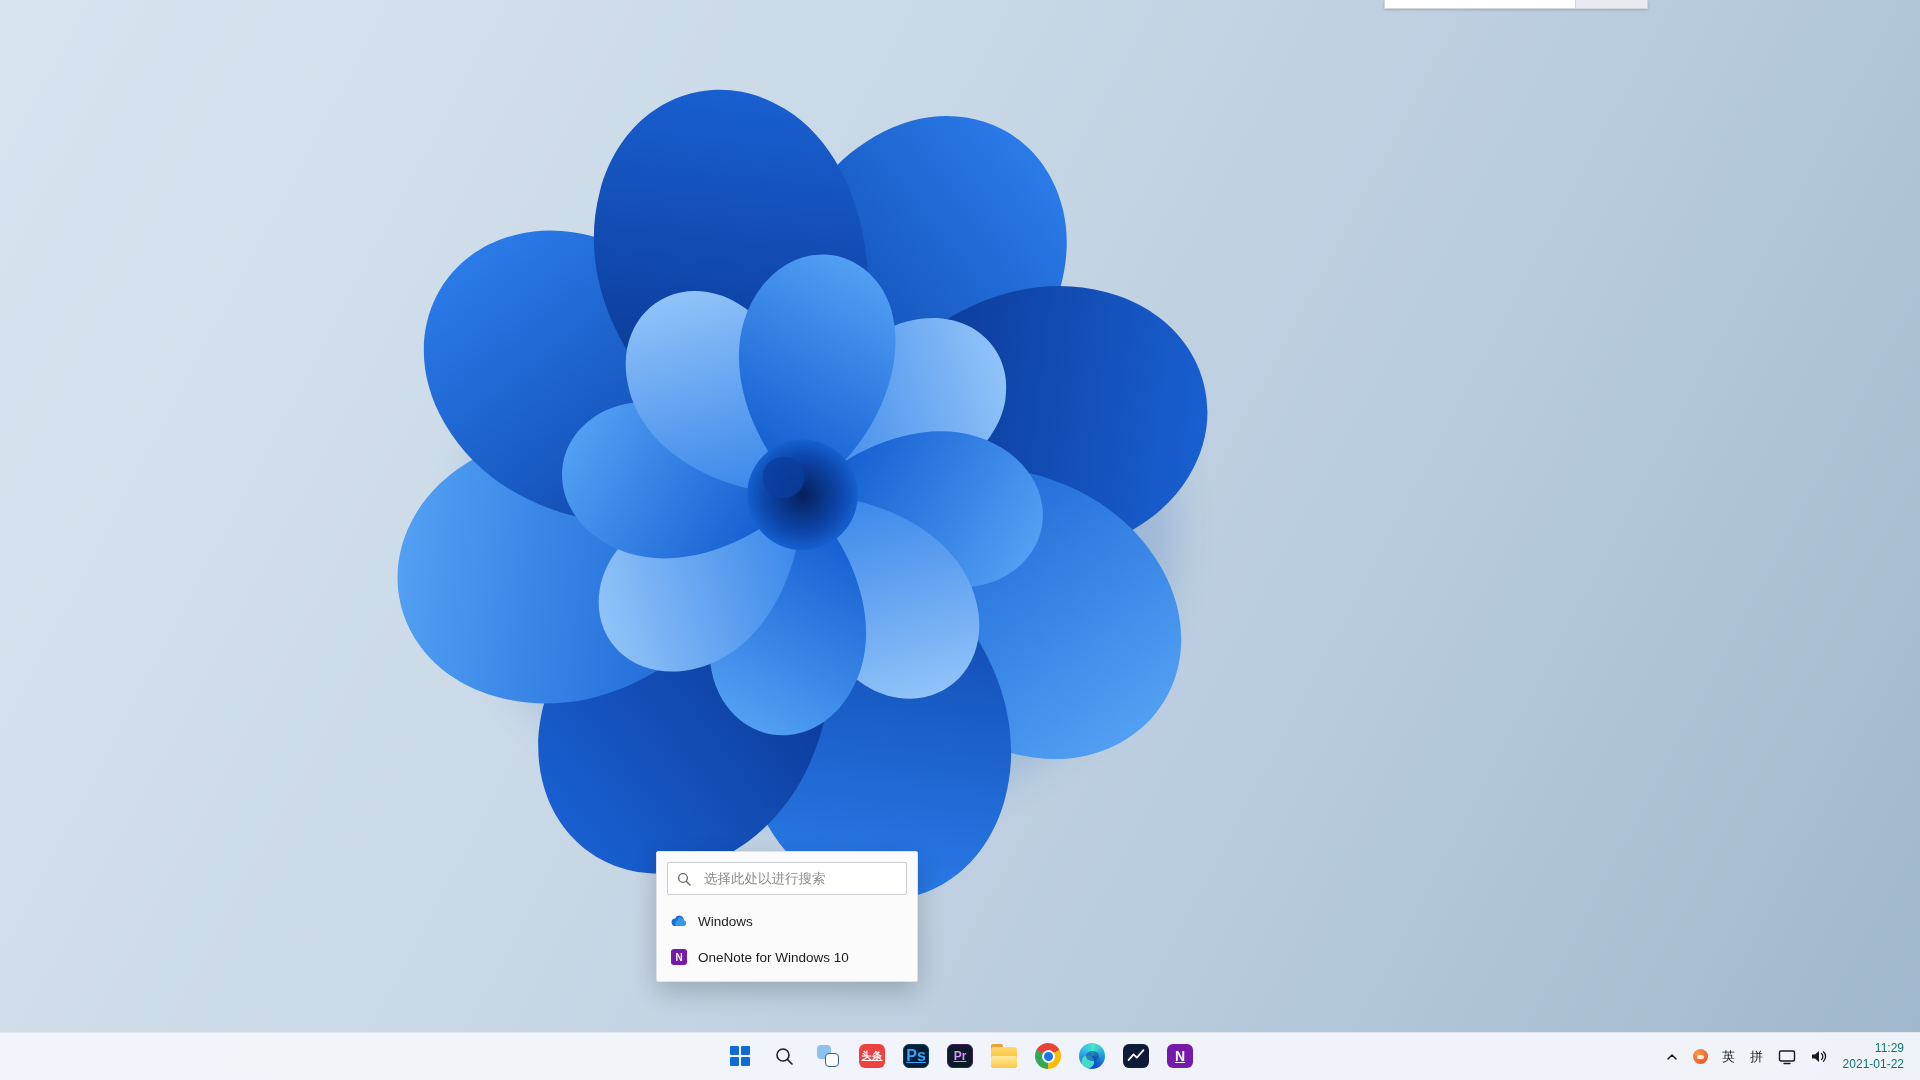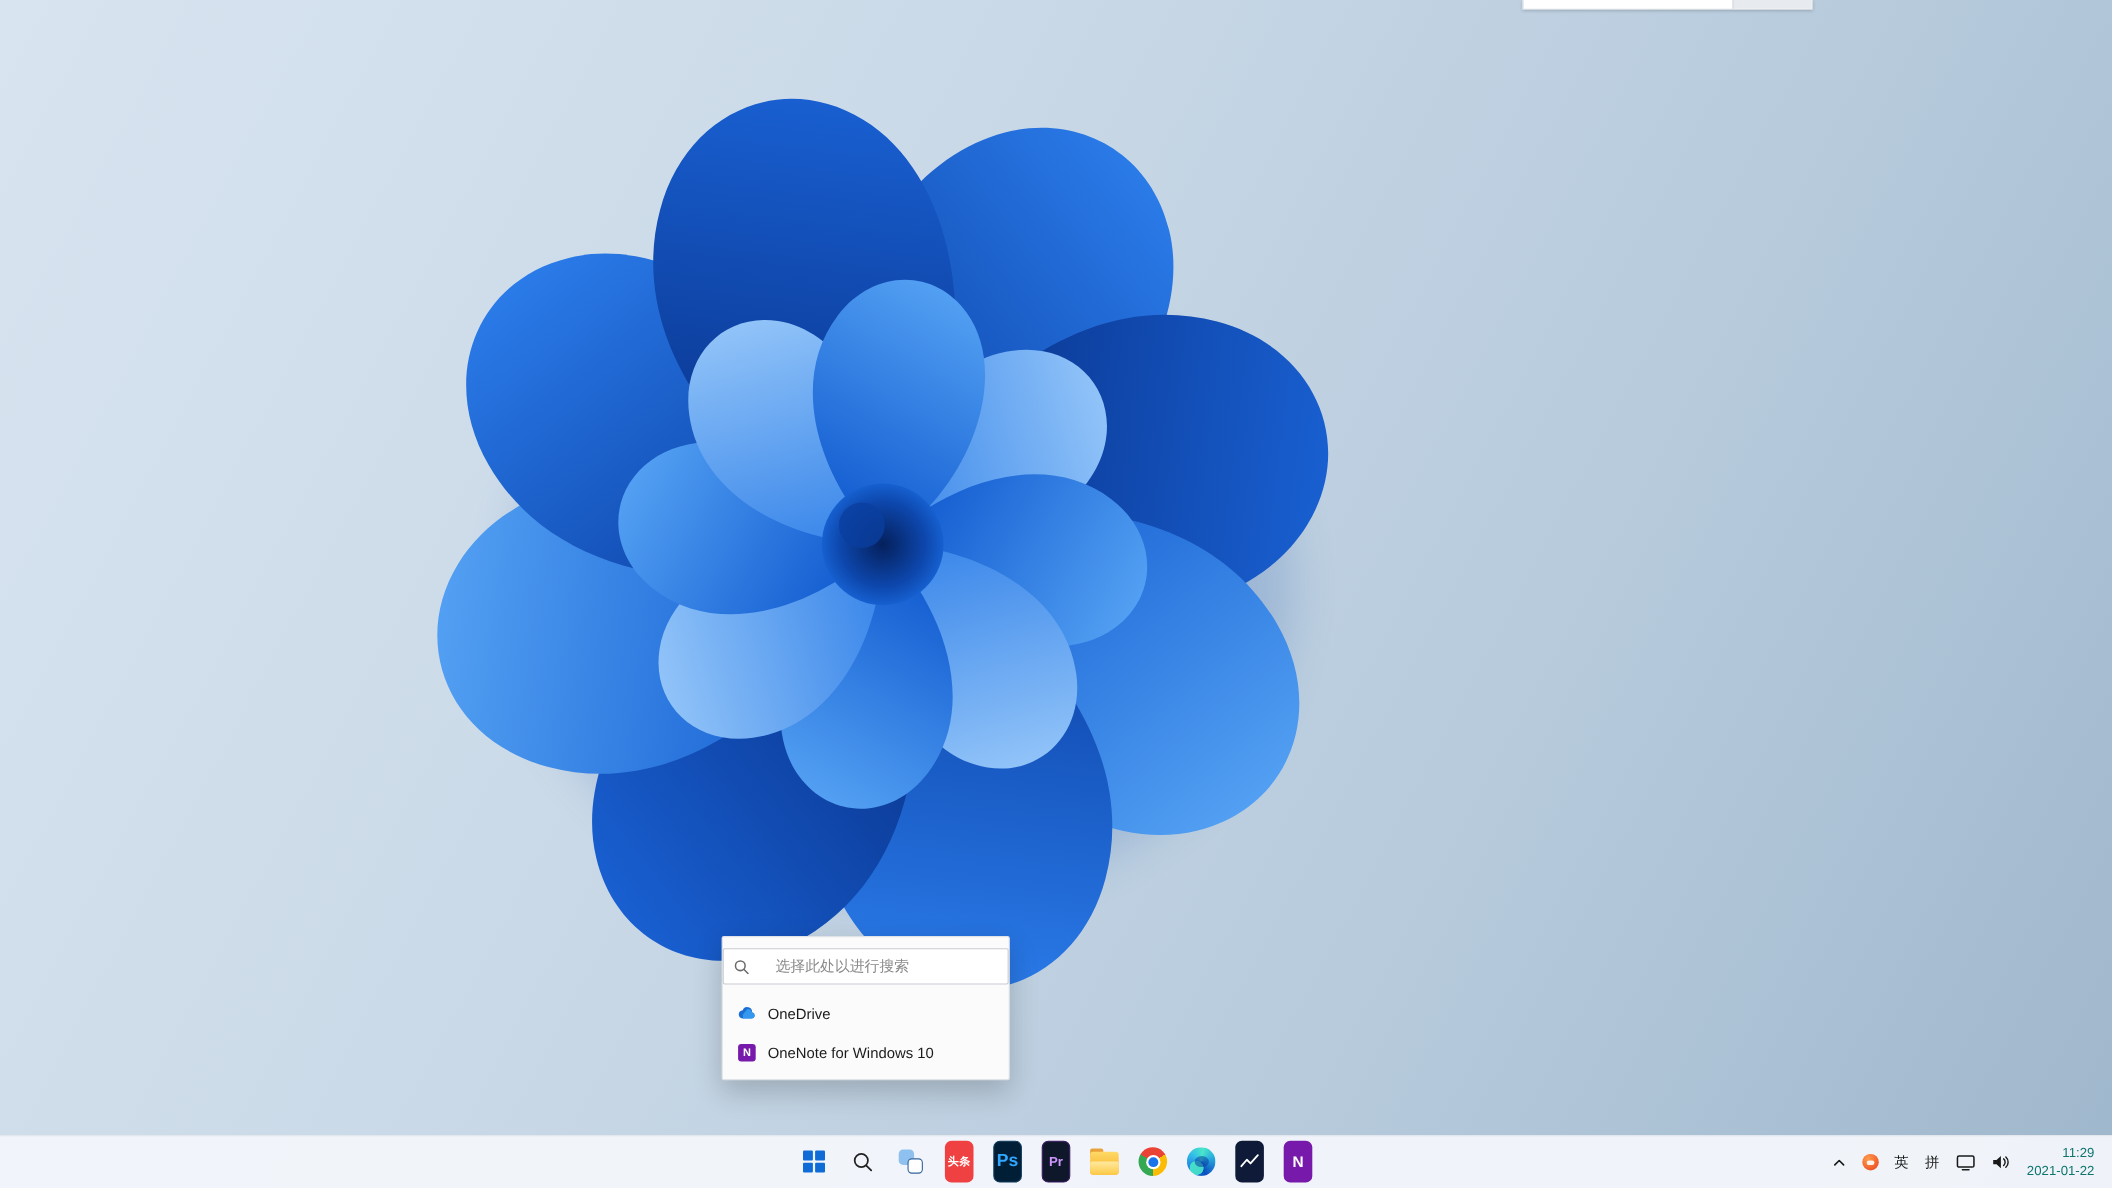--- a/index.html
+++ b/index.html
@@ -22,22 +22,22 @@
   }
   .partial-window .cap { width: 72px; height: 100%; background: #e7ebef; border-left: 1px solid #d4d8dd; }
 
   
   .search-panel {
     position: absolute; left: 656px; top: 851px; width: 262px;
     background: #fbfbfc; border: 1px solid #dfe2e6; border-radius: 2px;
     box-shadow: 0 10px 26px rgba(0,0,0,.20); padding-bottom: 6px;
   }
   .search-box {
-    margin: 10px 0 8px; height: 33px; border: 1px solid #c9ccd1; border-radius: 2px;
-    background: #fff; display: flex; align-items: center; gap: 24px; padding: 0 9px;
+    margin: 10px 10px 8px; height: 33px; border: 1px solid #c9ccd1; border-radius: 2px;
+    background: #fff; display: flex; align-items: center; gap: 13px; padding: 0 9px;
   }
   .search-box input {
     border: none; outline: none; flex: 1; font-size: 13.5px; color: #1b1b1b;
     background: transparent; font-family: inherit;
   }
   .search-box input::placeholder { color: #8a8a8a; }
   .result-row { height: 36px; display: flex; align-items: center; gap: 11px; padding: 0 14px; font-size: 13.5px; color: #1b1b1b; }
   .ri { width: 16px; height: 16px; flex: 0 0 16px; display: flex; align-items: center; justify-content: center; }
   .ri-onenote { background: #7719aa; border-radius: 3px; color: #fff; font-size: 10px; font-weight: bold; }
   .ri-cmd { background: #161616; border-radius: 3px; border: 1px solid #3a3a3a; }
@@ -50,21 +50,21 @@
   .taskbar-center { position: absolute; left: 50%; bottom: 4px; transform: translateX(-50%); display: flex; gap: 4px; }
   .tb-btn { width: 40px; height: 40px; border-radius: 5px; display: flex; align-items: center; justify-content: center; }
 
   .start-icon { width: 20px; height: 20px; display: grid; grid-template-columns: 9px 9px; grid-template-rows: 9px 9px; gap: 2px; }
   .start-icon span { background: #0f6cd6; border-radius: 1px; }
 
   .taskview-icon { position: relative; width: 22px; height: 22px; }
   .taskview-icon .back { position: absolute; left: 0; top: 0; width: 14px; height: 14px; background: #8ec1ef; border-radius: 4px; }
   .taskview-icon .front { position: absolute; right: 0; bottom: 0; width: 14px; height: 14px; background: #fff; border: 1.5px solid #30639c; border-radius: 4px; }
 
-  .sq26 { width: 26px; height: 38px; border-radius: 6px; display: flex; align-items: center; justify-content: center; }
+  .sq26 { width: 26px; height: 24px; border-radius: 6px; display: flex; align-items: center; justify-content: center; text-decoration: underline; }
   .toutiao-icon { background: #f04142; color: #fff; font-size: 10px; font-weight: bold; letter-spacing: 0.5px; }
   .ps-icon { background: #001e36; color: #31a8ff; font-size: 16px; font-weight: bold; border: 1px solid #0d3a5c; }
   .pr-icon { background: #0f172a; color: #cf96fd; font-size: 12px; font-weight: bold; border: 1px solid #3c1a63; }
   .stock-icon { background: #0e1a38; }
   .onenote-icon { background: #7719aa; color: #fff; font-size: 14px; font-weight: bold; }
 
   .folder-icon { position: relative; width: 26px; height: 21px; margin-top: 2px; }
   .folder-icon .tab { position: absolute; left: 0; top: -3px; width: 12px; height: 8px; background: #e9a23b; border-radius: 2px 2px 0 0; }
   .folder-icon .body { position: absolute; inset: 0; background: linear-gradient(#ffd968, #f5ae1e); border-radius: 3px; }
   .folder-icon .front { position: absolute; left: 0; right: 0; bottom: 0; height: 12px; background: linear-gradient(#ffe9a0, #fdc944); border-radius: 2px 2px 3px 3px; }
@@ -192,21 +192,21 @@
       <input type="text" placeholder="选择此处以进行搜索" style="">
     </div>
 
     <div class="result-row">
       <span class="ri">
         <svg width="16" height="12" viewBox="0 0 16 12">
           <path d="M4.6,11 h7.6 a2.9,2.9 0 0 0 0.5,-5.75 A4.4,4.4 0 0 0 4.2,3.4 A3.5,3.5 0 0 0 4.6,11 Z" fill="#1b6fd4"></path>
           <path d="M4.6,11 h7.6 a2.9,2.9 0 0 0 0.5,-5.75 A4.4,4.4 0 0 0 8.5,2.2 L4.2,7.5 Z" fill="#3aa0f3" opacity="0.85"></path>
         </svg>
       </span>
-      <span>OneDrive</span>
+      <span>Windows</span>
     </div>
 
     <div class="result-row">
       <span class="ri ri-onenote">N</span>
       <span>OneNote for Windows 10</span>
     </div>
 
   </div>
 
   <div class="taskbar">

